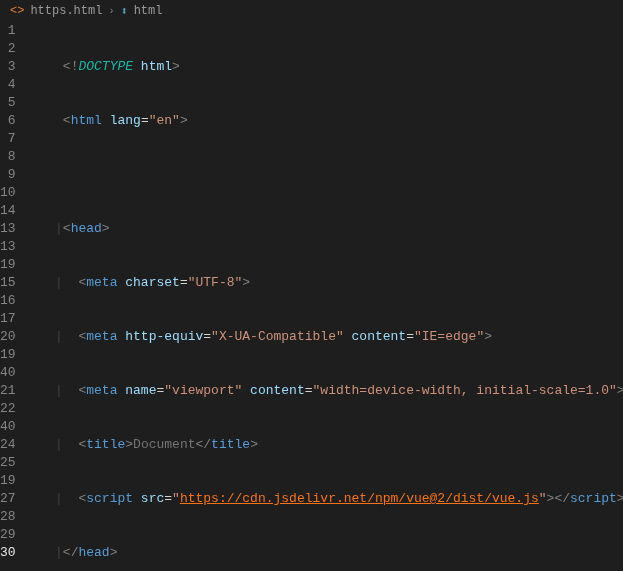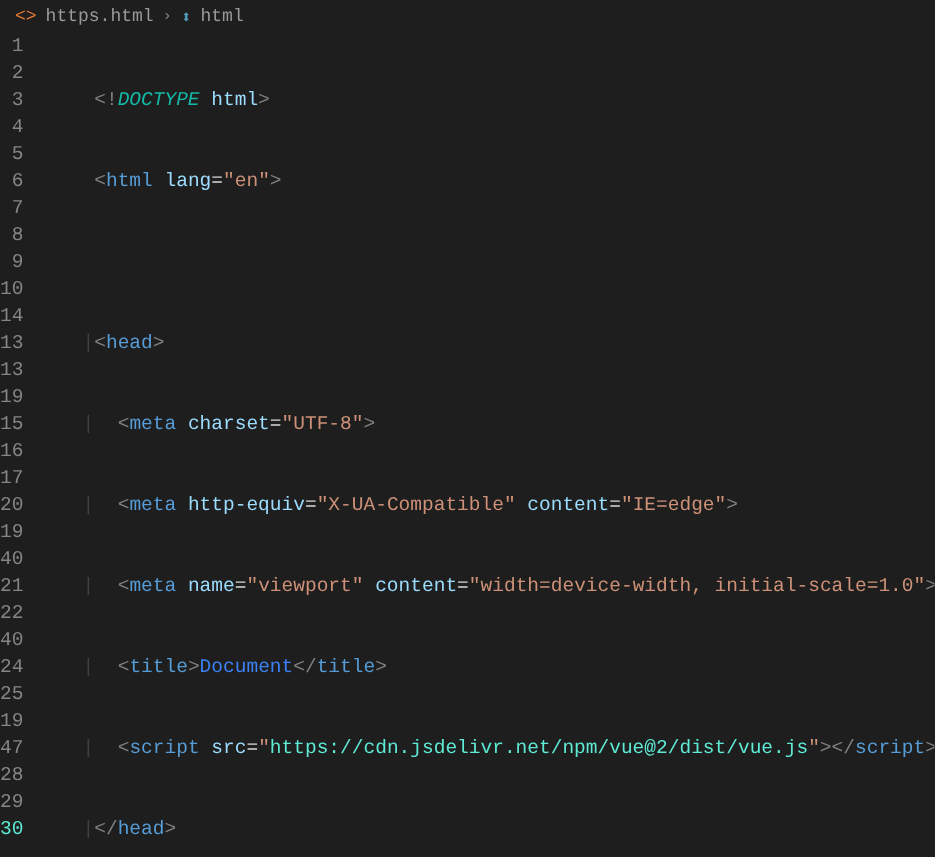--- a/index.html
+++ b/index.html
@@ -43,35 +43,35 @@
   text-align: right;
   color: #858585;
   padding-right: 16px;
   user-select: none;
   line-height: 18px;
 }
 .gutter .ln {
   height: 18px;
 }
 .gutter .ln.active {
-  color: #5eead4;
+  color: #e5e5e5;
 }
 .code {
   flex: 1;
   line-height: 18px;
   white-space: pre;
 }
 .cl { height: 18px; display: block; }
 .tag { color: #569cd6; }
 .tagb { color: #808080; }
 .attr { color: #9cdcfe; }
 .str { color: #ce9178; }
-.txt { color: #3b82f6; }
+.txt { color: #737373; }
 .punc { color: #d4d4d4; }
-.url { color: #5eead4; }
+.url { color: #f97316; text-decoration: underline; }
 .doctype { color: #14b8a6; font-style: italic; }
 .indent-guide { color: #404040; }
 </style>
 </head>
 <body>
 
 <div class="breadcrumb">
   <span class="file-icon">&lt;&gt;</span>
   <span>https.html</span>
   <span class="sep">›</span>
@@ -100,21 +100,21 @@
       <div class="ln">17</div>
       <div class="ln">20</div>
       <div class="ln">19</div>
       <div class="ln">40</div>
       <div class="ln">21</div>
       <div class="ln">22</div>
       <div class="ln">40</div>
       <div class="ln">24</div>
       <div class="ln">25</div>
       <div class="ln">19</div>
-      <div class="ln">47</div>
+      <div class="ln">27</div>
       <div class="ln">28</div>
       <div class="ln">29</div>
       <div class="ln active">30</div>
     </div>
   <div class="code">
     <span class="cl">    <span class="tagb">&lt;!</span><span class="doctype">DOCTYPE</span><span class="attr"> html</span><span class="tagb">&gt;</span></span>
     <span class="cl">    <span class="tagb">&lt;</span><span class="tag">html</span><span class="attr"> lang</span><span class="punc">=</span><span class="str">"en"</span><span class="tagb">&gt;</span></span>
     <span class="cl"></span>
     <span class="cl">   <span class="indent-guide">|</span><span class="tagb">&lt;</span><span class="tag">head</span><span class="tagb">&gt;</span></span>
     <span class="cl">   <span class="indent-guide">|</span>  <span class="tagb">&lt;</span><span class="tag">meta</span><span class="attr"> charset</span><span class="punc">=</span><span class="str">"UTF-8"</span><span class="tagb">&gt;</span></span>

